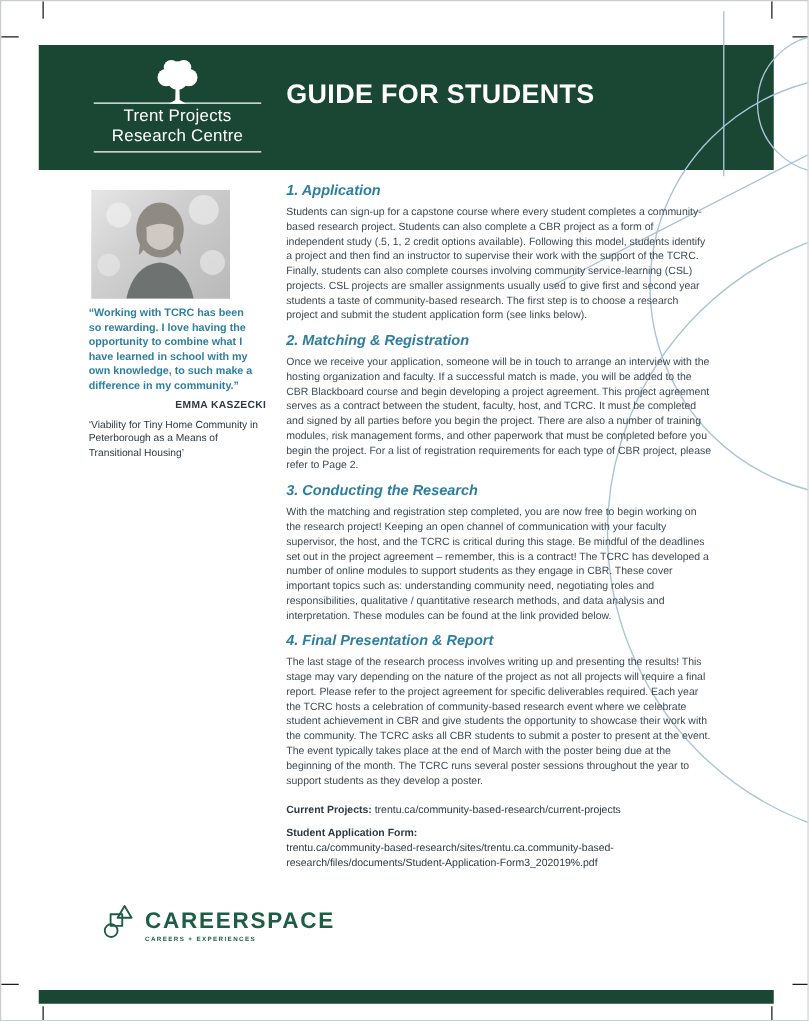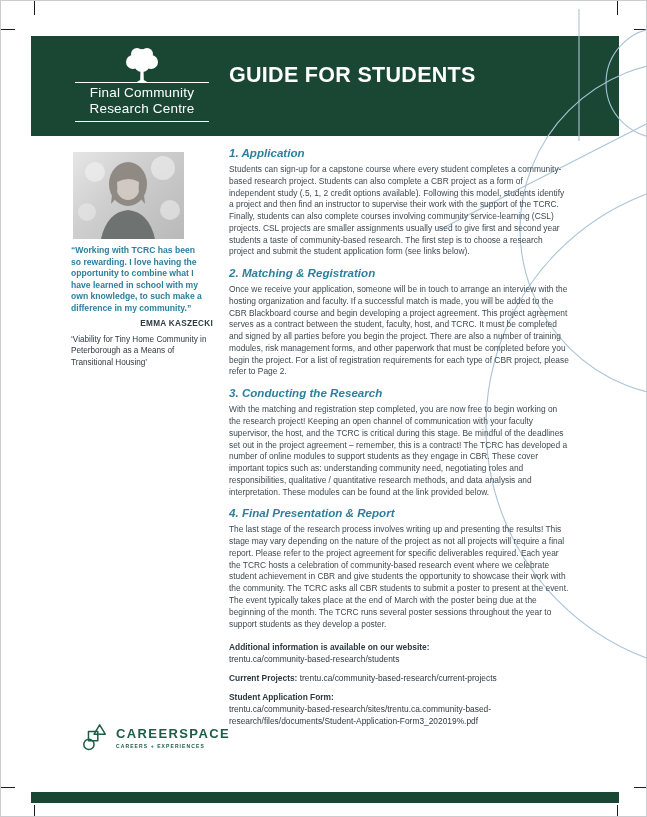--- a/index.html
+++ b/index.html
@@ -69,21 +69,21 @@
   .link-label { font-weight:700; }
   .link-url { overflow-wrap:anywhere; }
 
   
   .careerspace {
     position:absolute; left:80px; top:721px; display:flex; gap:7px;
     align-items:flex-start; z-index:3;
   }
   .cs-text { padding-top:4px; }
   .cs-name {
-    color:#1d5c45; font-size:13px; font-weight:700; letter-spacing:1.4px;
+    color:#1d5c45; font-size:18px; font-weight:700; letter-spacing:1.4px;
   }
   .cs-tagline {
     color:#1d5c45; font-size:5px; font-weight:700; letter-spacing:1.1px;
     margin-top:2px;
   }
 
   
   .bottom-bar {
     position:absolute; left:30px; top:791px; width:588px; height:11px;
     background:#1a4733; z-index:1;
@@ -122,21 +122,21 @@
           <circle cx="38" cy="16" r="7"></circle>
           <circle cx="24" cy="8" r="6"></circle>
           <circle cx="34" cy="8" r="6"></circle>
           <circle cx="29" cy="18" r="8"></circle>
           <path d="M27.5 22 L27.2 34 L22 37 L36 37 L30.8 34 L30.5 22 Z"></path>
           <path d="M27.5 24 L21 20 L22 19 L28 23 Z"></path>
           <path d="M30.5 24 L37 20 L36 19 L30 23 Z"></path>
         </g>
       </svg>
       <div class="logo-text">
-        <div>Final Community</div>
+        <div>Trent Projects</div>
         <div>Research Centre</div>
       </div>
     </div>
     <div class="doc-title">
       <div>GUIDE FOR STUDENTS</div>
     </div>
   </div>
 
   <div class="photo">
     <svg width="111" height="87" viewBox="0 0 111 87">
@@ -175,24 +175,20 @@
       <p class="sec-body">With the matching and registration step completed, you are now free to begin working on the research project! Keeping an open channel of communication with your faculty supervisor, the host, and the TCRC is critical during this stage. Be mindful of the deadlines set out in the project agreement – remember, this is a contract! The TCRC has developed a number of online modules to support students as they engage in CBR. These cover important topics such as: understanding community need, negotiating roles and responsibilities, qualitative / quantitative research methods, and data analysis and interpretation. These modules can be found at the link provided below.</p>
     </div>
 
     <div class="section">
       <div class="sec-heading">4. Final Presentation &amp; Report</div>
       <p class="sec-body">The last stage of the research process involves writing up and presenting the results! This stage may vary depending on the nature of the project as not all projects will require a final report. Please refer to the project agreement for specific deliverables required. Each year the TCRC hosts a celebration of community-based research event where we celebrate student achievement in CBR and give students the opportunity to showcase their work with the community. The TCRC asks all CBR students to submit a poster to present at the event. The event typically takes place at the end of March with the poster being due at the beginning of the month. The TCRC runs several poster sessions throughout the year to support students as they develop a poster.</p>
     </div>
 
     <div class="links">
 
-      <div class="link-item">
-        <div class="link-label">Additional information is available on our website:</div>
-        <div class="link-url">trentu.ca/community-based-research/students</div>
-      </div>
 
       <div class="link-item">
         <span class="link-label">Current Projects:</span>
         <span class="link-url">trentu.ca/community-based-research/current-projects</span>
       </div>
 
       <div class="link-item">
         <div class="link-label">Student Application Form:</div>
         <div class="link-url">trentu.ca/community-based-research/sites/trentu.ca.community-based-research/files/documents/Student-Application-Form3_202019%.pdf</div>
       </div>

